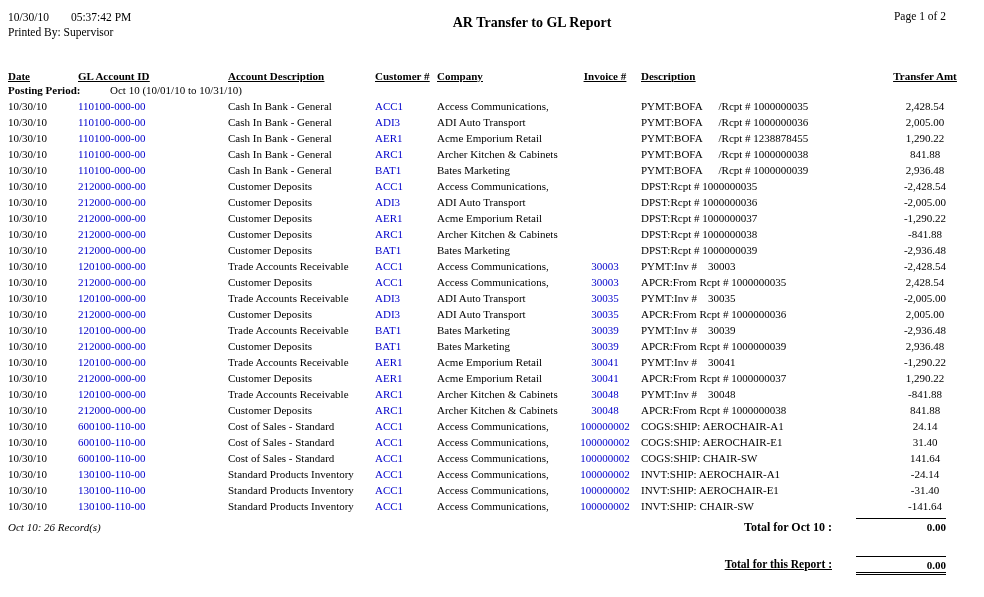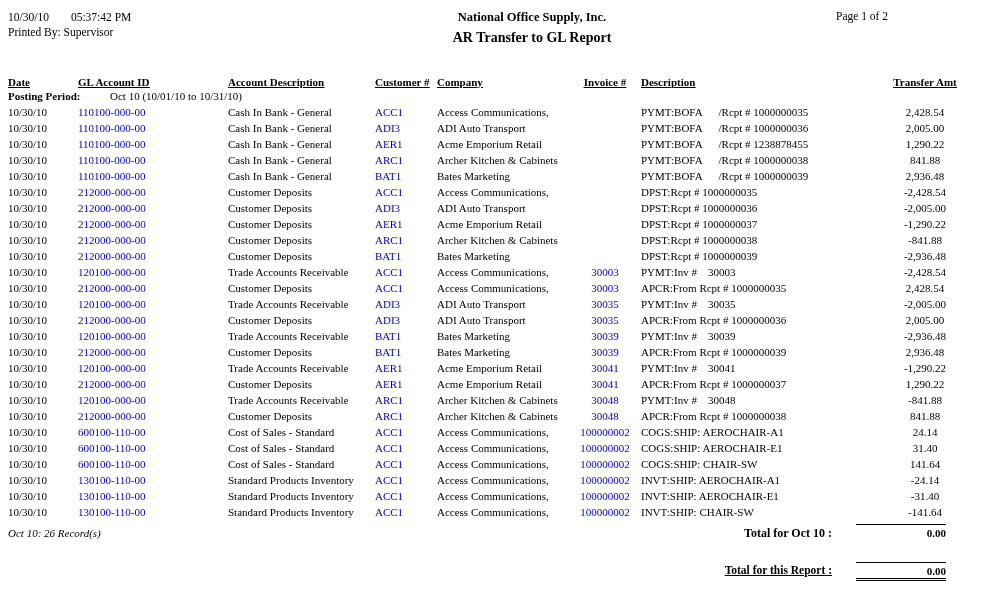--- a/index.html
+++ b/index.html
@@ -13,21 +13,21 @@
     overflow:hidden;
   }
   
   .topbar { display:flex; padding:10px 14px 0 8px; }
   .topbar-left { width:220px; font-size:11.5px; line-height:15px; }
   .topbar-left .row1 { display:flex; gap:22px; }
   .topbar-left .row2 { }
   .topbar-center { flex:1; text-align:center; }
   .company-name { font-size:12.5px; font-weight:bold; }
   .report-title { font-size:14px; font-weight:bold; margin-top:5px; }
-  .topbar-right { width:110px; text-align:left; font-size:11.5px; }
+  .topbar-right { width:110px; text-align:right; font-size:11.5px; }
 
   
   table.report {
     margin:24px 14px 0 8px;
     width:962px;
     border-collapse:collapse;
     table-layout:fixed;
     font-size:11px;
   }
   th {
@@ -79,21 +79,20 @@
 
   <div class="topbar">
     <div class="topbar-left">
       <div class="row1">
         <span>10/30/10</span>
         <span>05:37:42 PM</span>
       </div>
       <div class="row2">Printed By: Supervisor</div>
     </div>
     <div class="topbar-center">
-      <div class="company-name">National Office Supply, Inc.</div>
       <div class="report-title">AR Transfer to GL Report</div>
     </div>
     <div class="topbar-right">Page 1 of 2</div>
   </div>
 
   <table class="report">
     <colgroup>
       <col style="width:70px">
         <col style="width:150px">
         <col style="width:147px">

